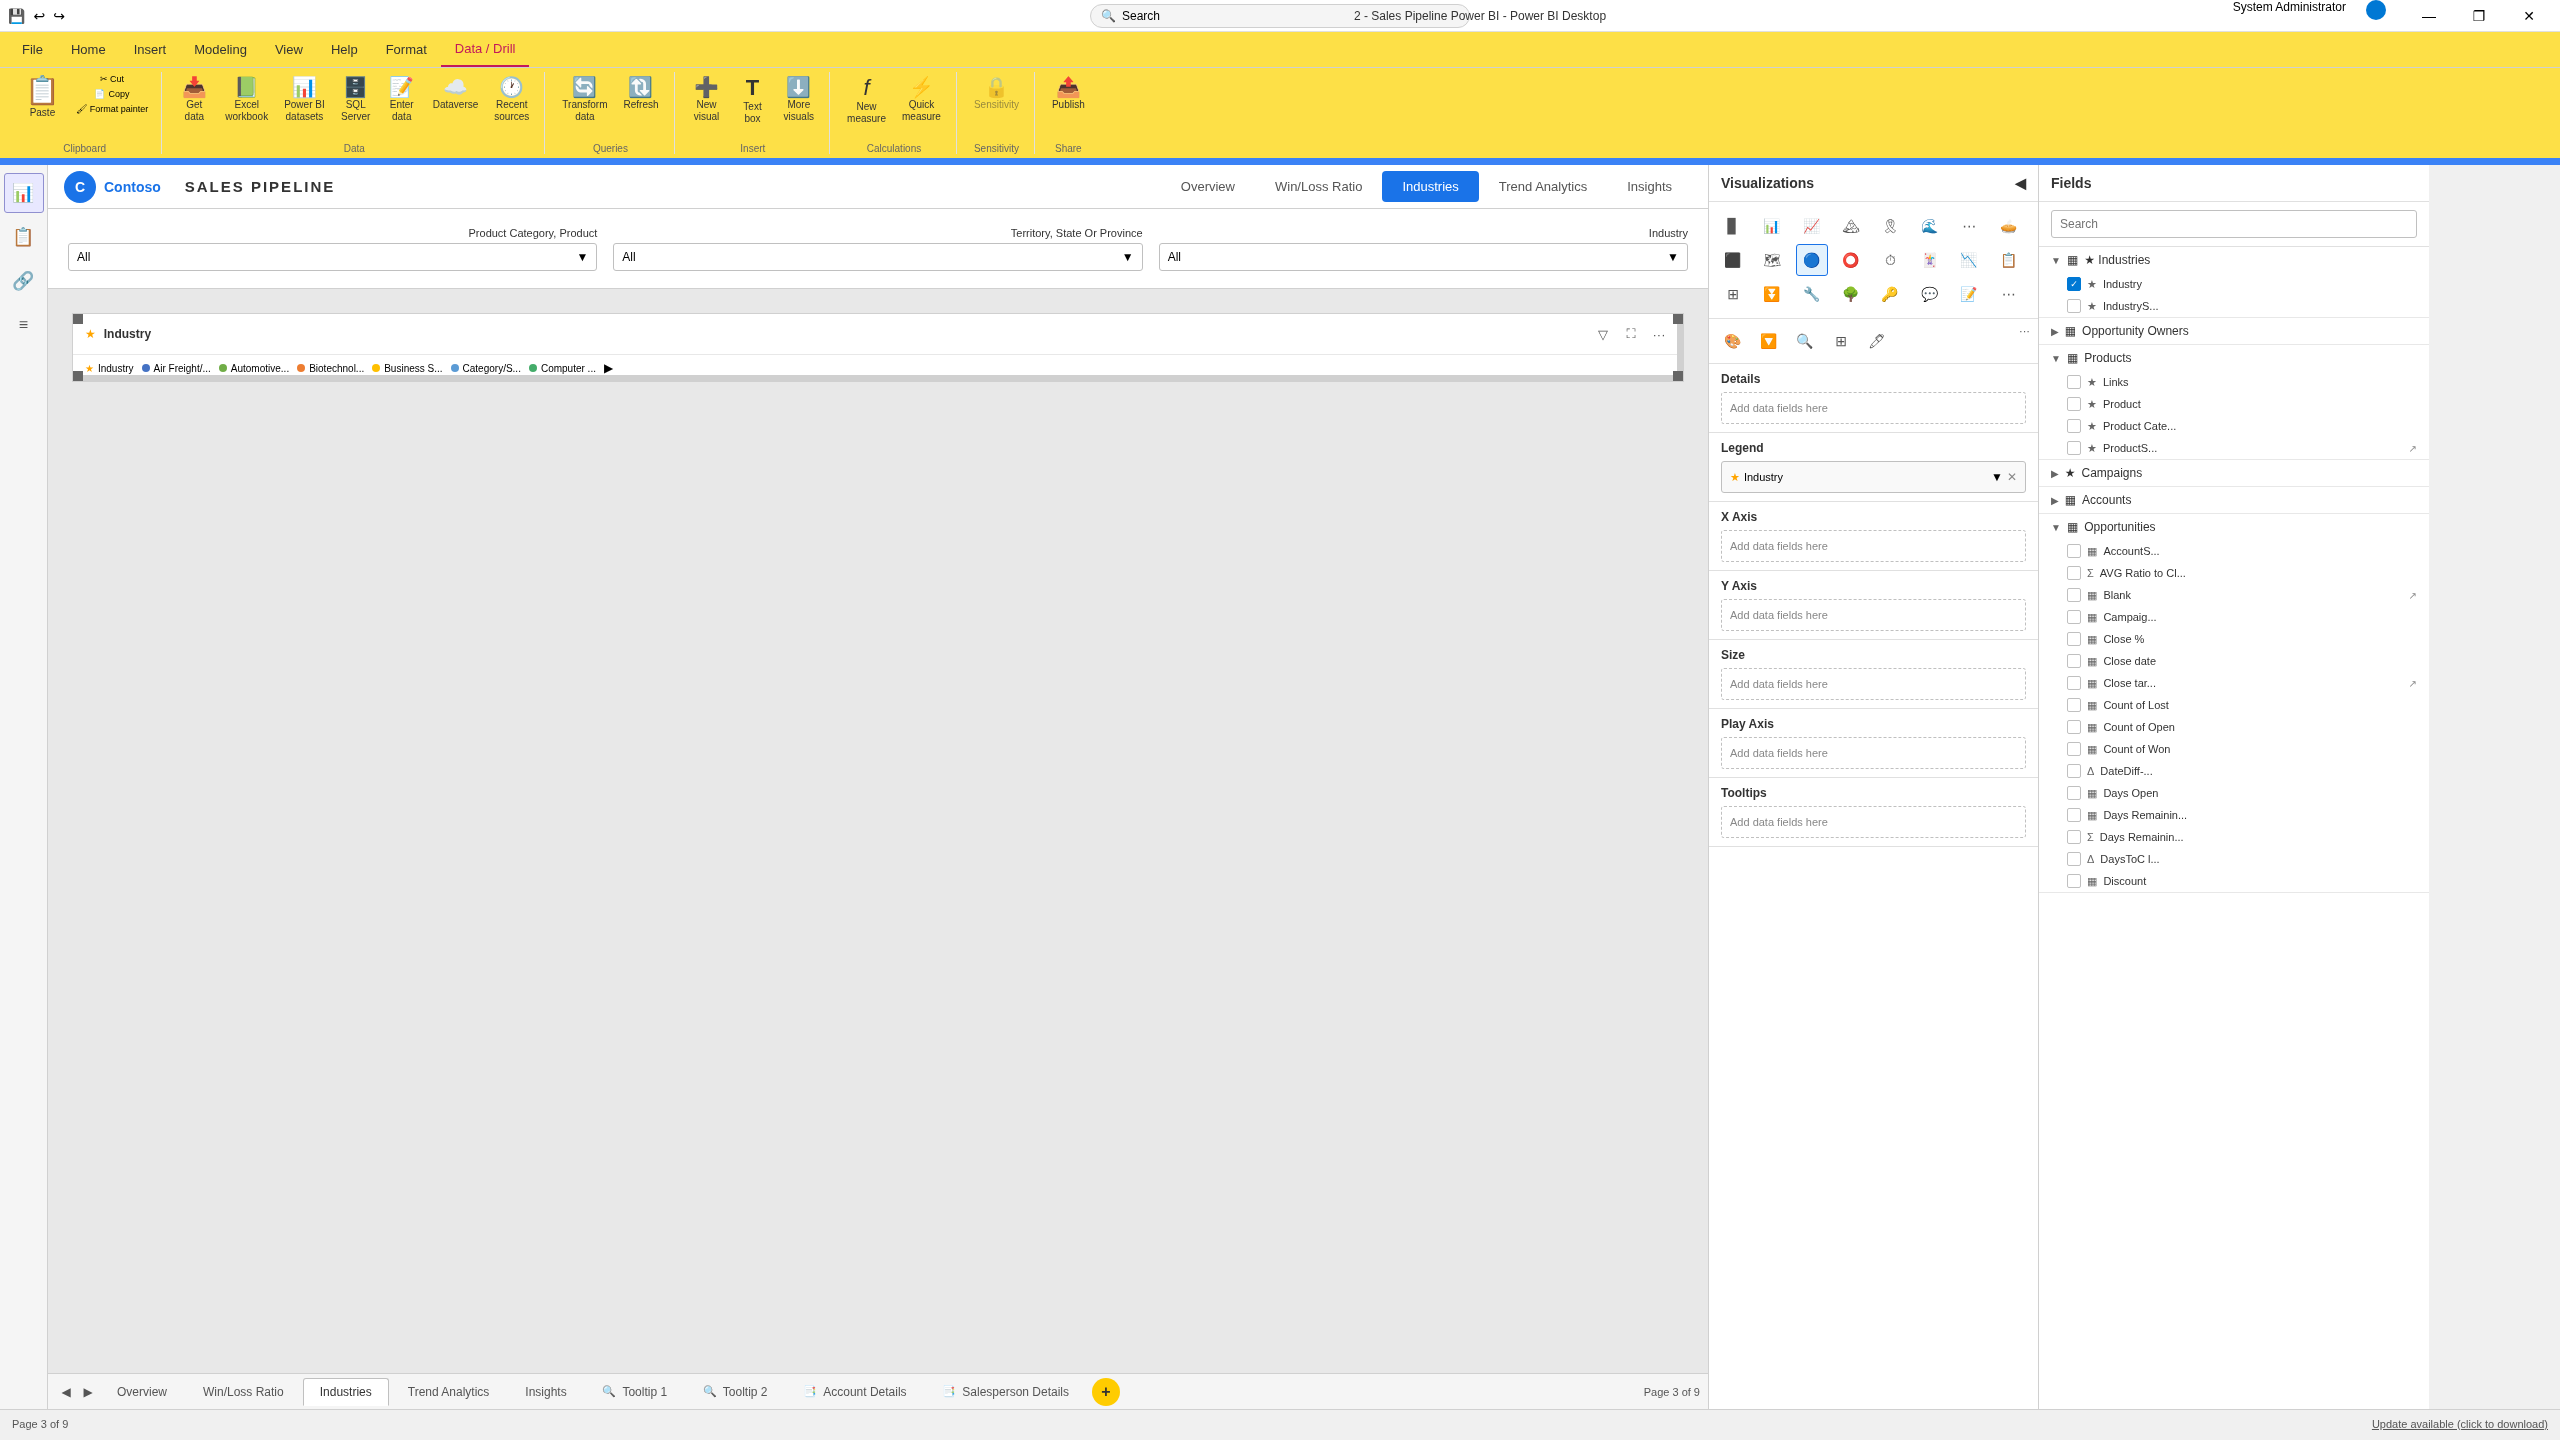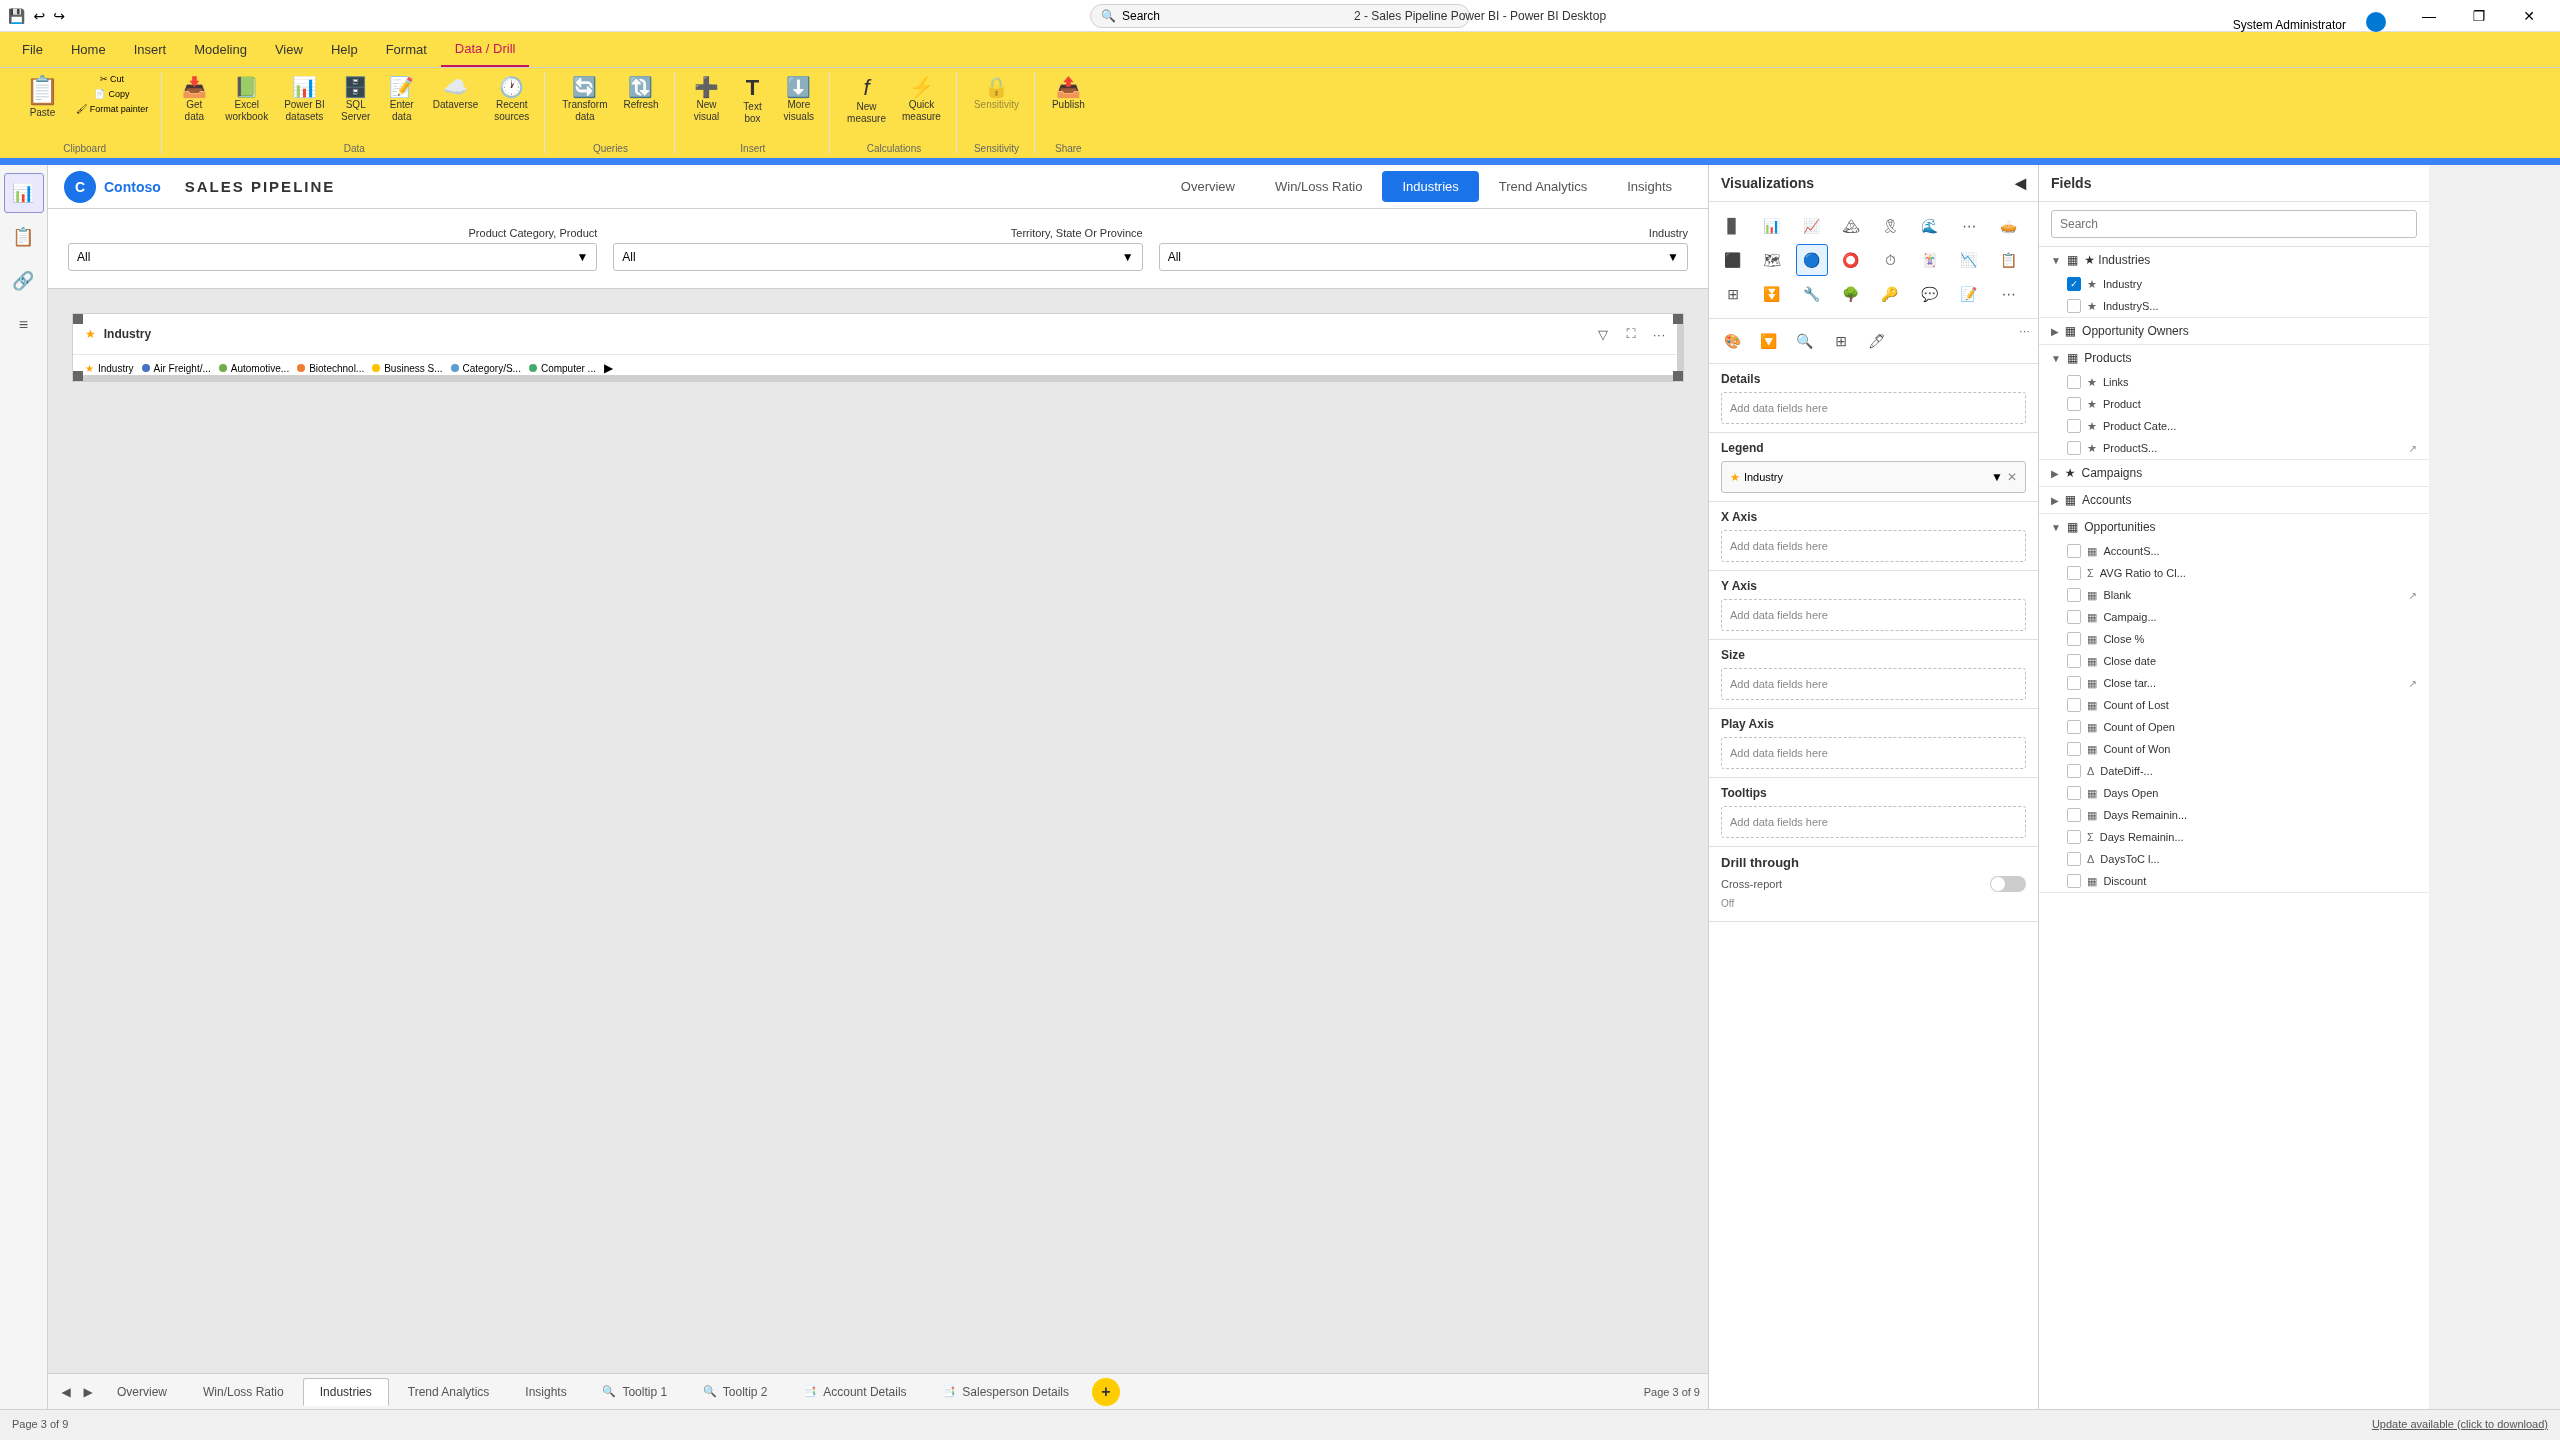--- a/index.html
+++ b/index.html
@@ -10,21 +10,21 @@
       height: 32px;
       background: #ffffff;
       display: flex;
       align-items: center;
       justify-content: space-between;
       border-bottom: 1px solid #e0e0e0;
       padding: 0 8px;
     }
     .title-bar-left { display: flex; align-items: center; gap: 8px; }
     .title-bar-center { position: absolute; left: 50%; transform: translateX(-50%); }
-    .title-bar-right { display: flex; align-items: flex-end; gap: 20px; font-size: 12px; }
+    .title-bar-right { display: flex; align-items: flex-start; gap: 20px; font-size: 12px; }
     .window-controls { display: flex; gap: 4px; }
     .win-btn { width: 46px; height: 32px; border: none; background: transparent; cursor: pointer; font-size: 14px; display: flex; align-items: center; justify-content: center; }
 
     .search-bar {
       width: 380px;
       height: 24px;
       background: #f5f5f5;
       border: 1px solid #d0d0d0;
       border-radius: 12px;
       display: flex;
@@ -921,30 +921,20 @@
         <div class="viz-section">
           <div class="viz-section-title">Play Axis</div>
           <div class="viz-drop-area">Add data fields here</div>
         </div>
 
         <div class="viz-section">
           <div class="viz-section-title">Tooltips</div>
           <div class="viz-drop-area">Add data fields here</div>
         </div>
 
-        <div class="drill-section">
-          <div class="drill-title">Drill through</div>
-          <div class="cross-report-row">
-            <span>Cross-report</span>
-            <div class="toggle-switch off">
-              <div class="toggle-knob"></div>
-            </div>
-          </div>
-          <div style="font-size:10px;color:#888;margin-bottom:4px;">Off</div>
-        </div>
 
       </div>
     </div>
 
     <div class="fields-panel">
       <div class="fields-panel-header">
         <span>Fields</span>
       </div>
       <div class="fields-search">
         <input type="text" placeholder="Search" style="width: 100%; height: 28px; border: 1px solid rgb(192, 192, 192); border-radius: 3px; padding: 0px 8px; font-size: 12px;">

